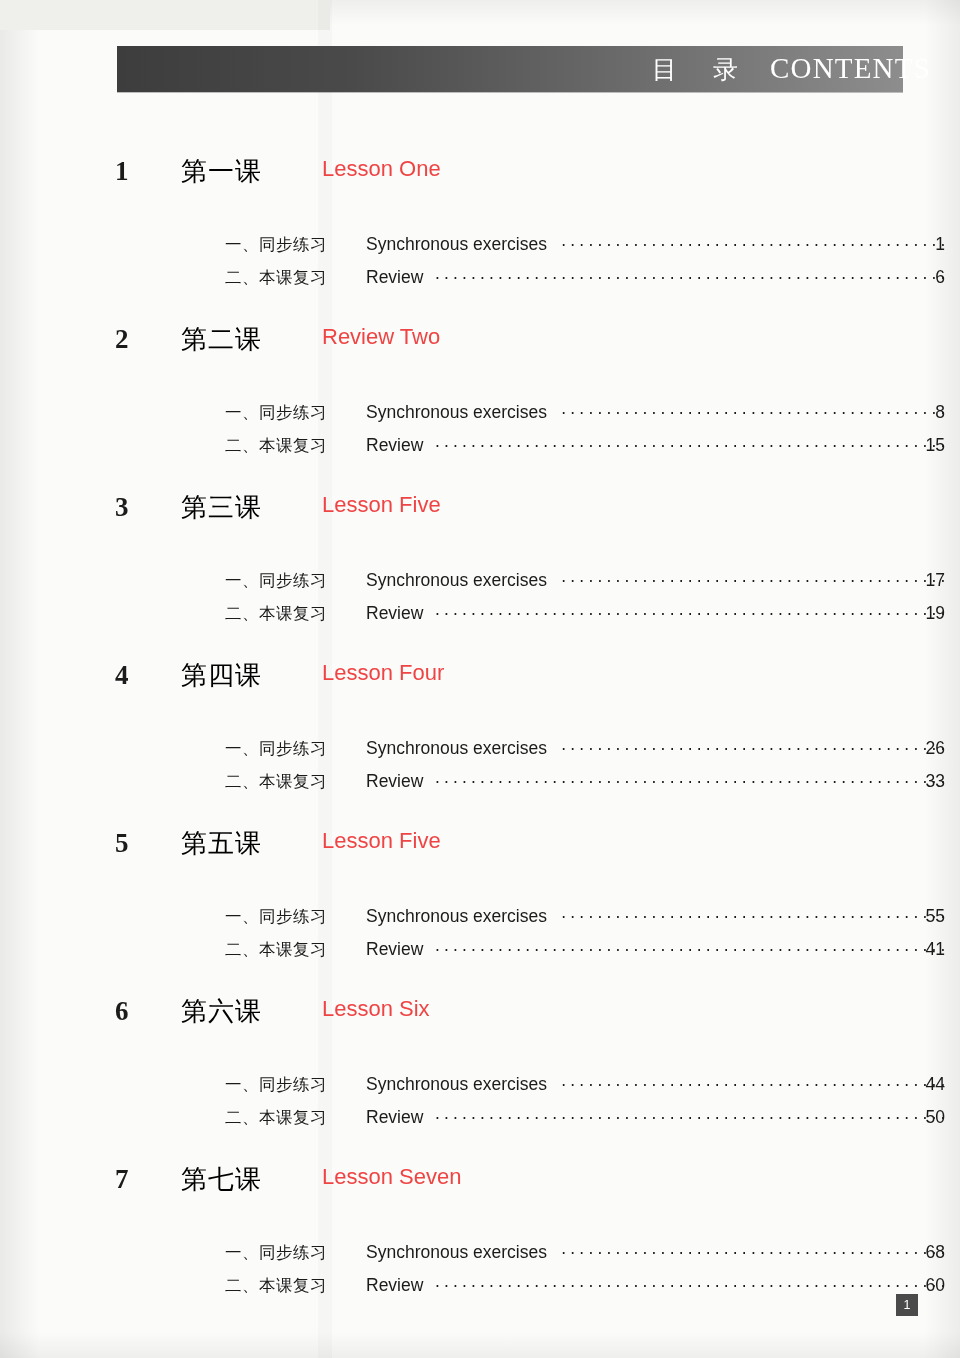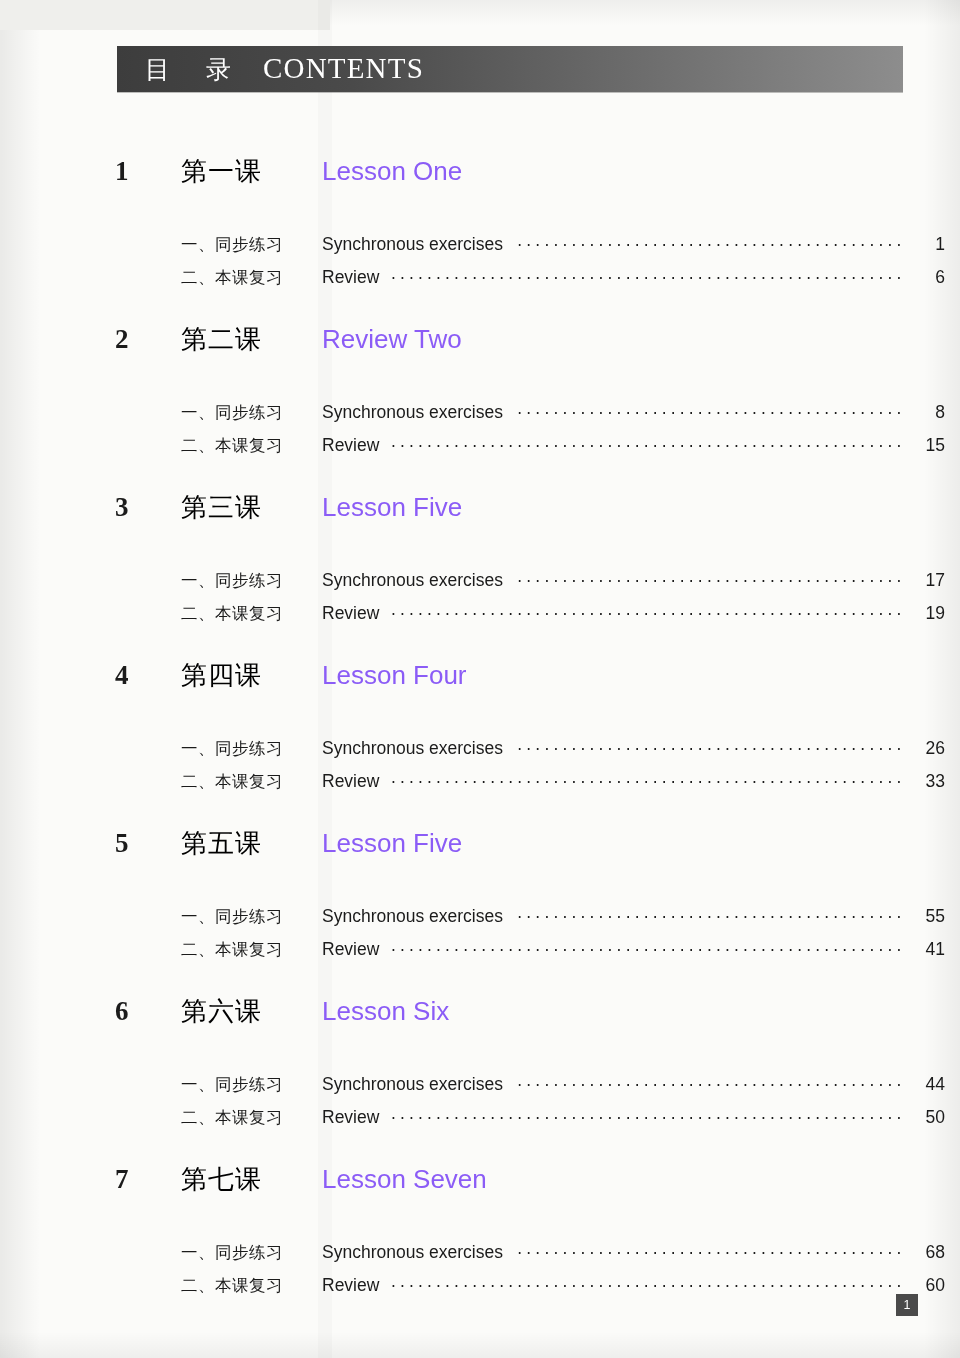--- a/index.html
+++ b/index.html
@@ -62,21 +62,21 @@
   
   .banner {
     position: absolute;
     left: 117px;
     top: 46px;
     width: 786px;
     height: 46px;
     background: linear-gradient(to right, #3d3d3d 0%, #4a4a4a 30%, #6e6e6e 68%, #8d8d8d 100%);
     display: flex;
     align-items: center;
-    justify-content: flex-start;
+    justify-content: flex-end;
     box-shadow: 0 1px 0 rgba(0,0,0,0.25);
   }
   .banner-inner {
     display: flex;
     align-items: baseline;
     gap: 18px;
     transform: translateX(28px);
   }
   .banner-cn {
     color: #ffffff;
@@ -123,28 +123,29 @@
     left: 181px;
     font-size: 26px;
     font-family: "DejaVu Sans", sans-serif;
     letter-spacing: 1px;
     color: #000000;
     line-height: 1;
   }
   .lesson-en {
     position: absolute;
     left: 322px;
-    font-size: 26px;
-    font-family: "Liberation Sans", sans-serif;
-    color: #8b5cf6;
+    font-size: 22px;
+    font-family: "Liberation Sans", sans-serif;
+    color: #ef4444;
     line-height: 1;
   }
 
   .rows {
     padding-top: 40px;
+    margin-left: 44px;
   }
   .row {
     position: relative;
     height: 33px;
     display: block;
   }
   .row-cn {
     position: absolute;
     left: 181px;
     top: 2px;

